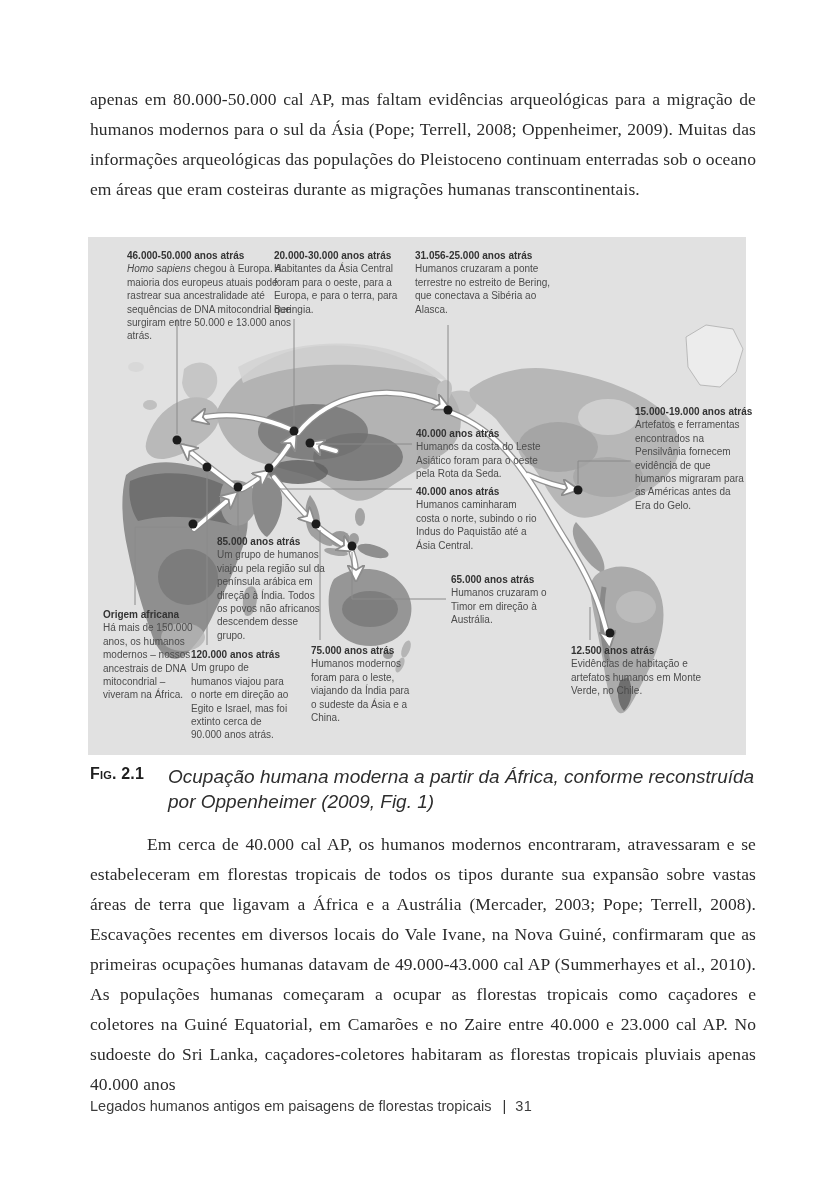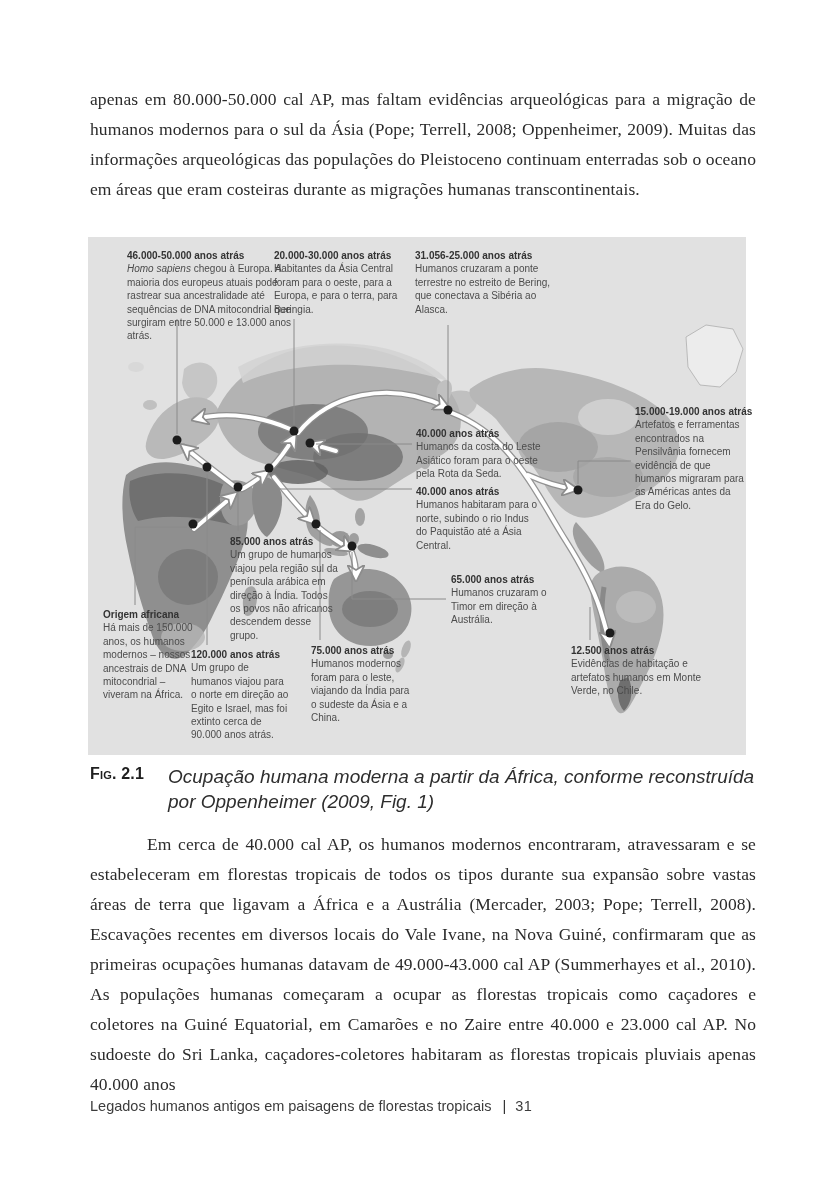--- a/index.html
+++ b/index.html
@@ -33,21 +33,21 @@
   }
   .ann-title { font-weight:bold; color:#333333; white-space:nowrap; }
   .ann .it { font-style:italic; }
 
   .ann-0  { left:15px;  top:12px;  width:178px;margin-left:24px; }
   .ann-1  { left:186px; top:12px;  width:140px; }
   .ann-2  { left:327px; top:12px;  width:142px; }
   .ann-3  { left:547px; top:168px; width:112px; }
   .ann-4  { left:328px; top:190px; width:126px; }
   .ann-5  { left:328px; top:248px; width:126px; }
-  .ann-6  { left:142px; top:298px; width:110px; }
+  .ann-6  { left:129px; top:298px; width:110px; }
   .ann-7  { left:15px;  top:371px; width:100px; }
   .ann-8  { left:103px; top:411px; width:100px; }
   .ann-9  { left:223px; top:407px; width:106px; }
   .ann-10 { left:363px; top:336px; width:116px; }
   .ann-11 { left:483px; top:407px; width:136px; }
 
   .caption {
     position:absolute; left:90px; top:764px; width:666px;
     font-family:"Liberation Sans", sans-serif;
   }
@@ -217,21 +217,21 @@
   <div class="ann ann-3">
     <div class="ann-title">15.000-19.000 anos atrás</div>
     <div class="ann-body">Artefatos e ferramentas encontrados na Pensilvânia fornecem evidência de que humanos migraram para as Américas antes da Era do Gelo.</div>
   </div>
   <div class="ann ann-4">
     <div class="ann-title">40.000 anos atrás</div>
     <div class="ann-body">Humanos da costa do Leste Asiático foram para o oeste pela Rota da Seda.</div>
   </div>
   <div class="ann ann-5">
     <div class="ann-title">40.000 anos atrás</div>
-    <div class="ann-body">Humanos habitaram para o norte, subindo o rio Indus do Paquistão até a Ásia Central.</div>
+    <div class="ann-body">Humanos caminharam costa o norte, subindo o rio Indus do Paquistão até a Ásia Central.</div>
   </div>
   <div class="ann ann-6">
     <div class="ann-title">85.000 anos atrás</div>
     <div class="ann-body">Um grupo de humanos viajou pela região sul da península arábica em direção à Índia. Todos os povos não africanos descendem desse grupo.</div>
   </div>
   <div class="ann ann-7">
     <div class="ann-title">Origem africana</div>
     <div class="ann-body">Há mais de 150.000 anos, os humanos modernos – nossos ancestrais de DNA mitocondrial – viveram na África.</div>
   </div>
   <div class="ann ann-8">

